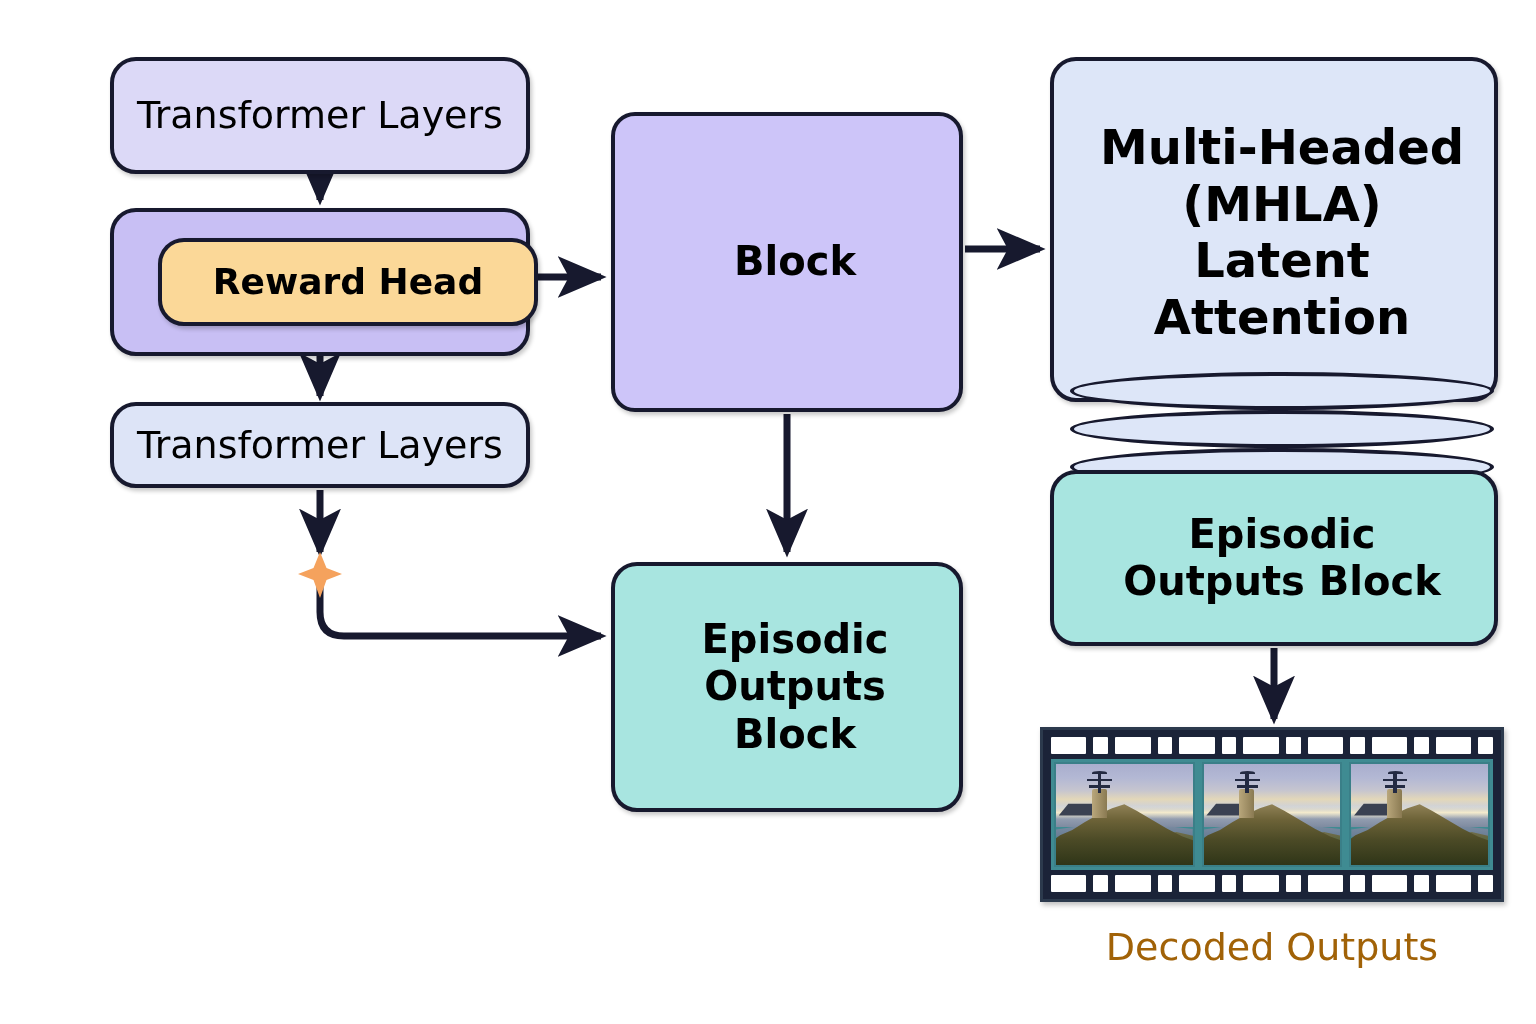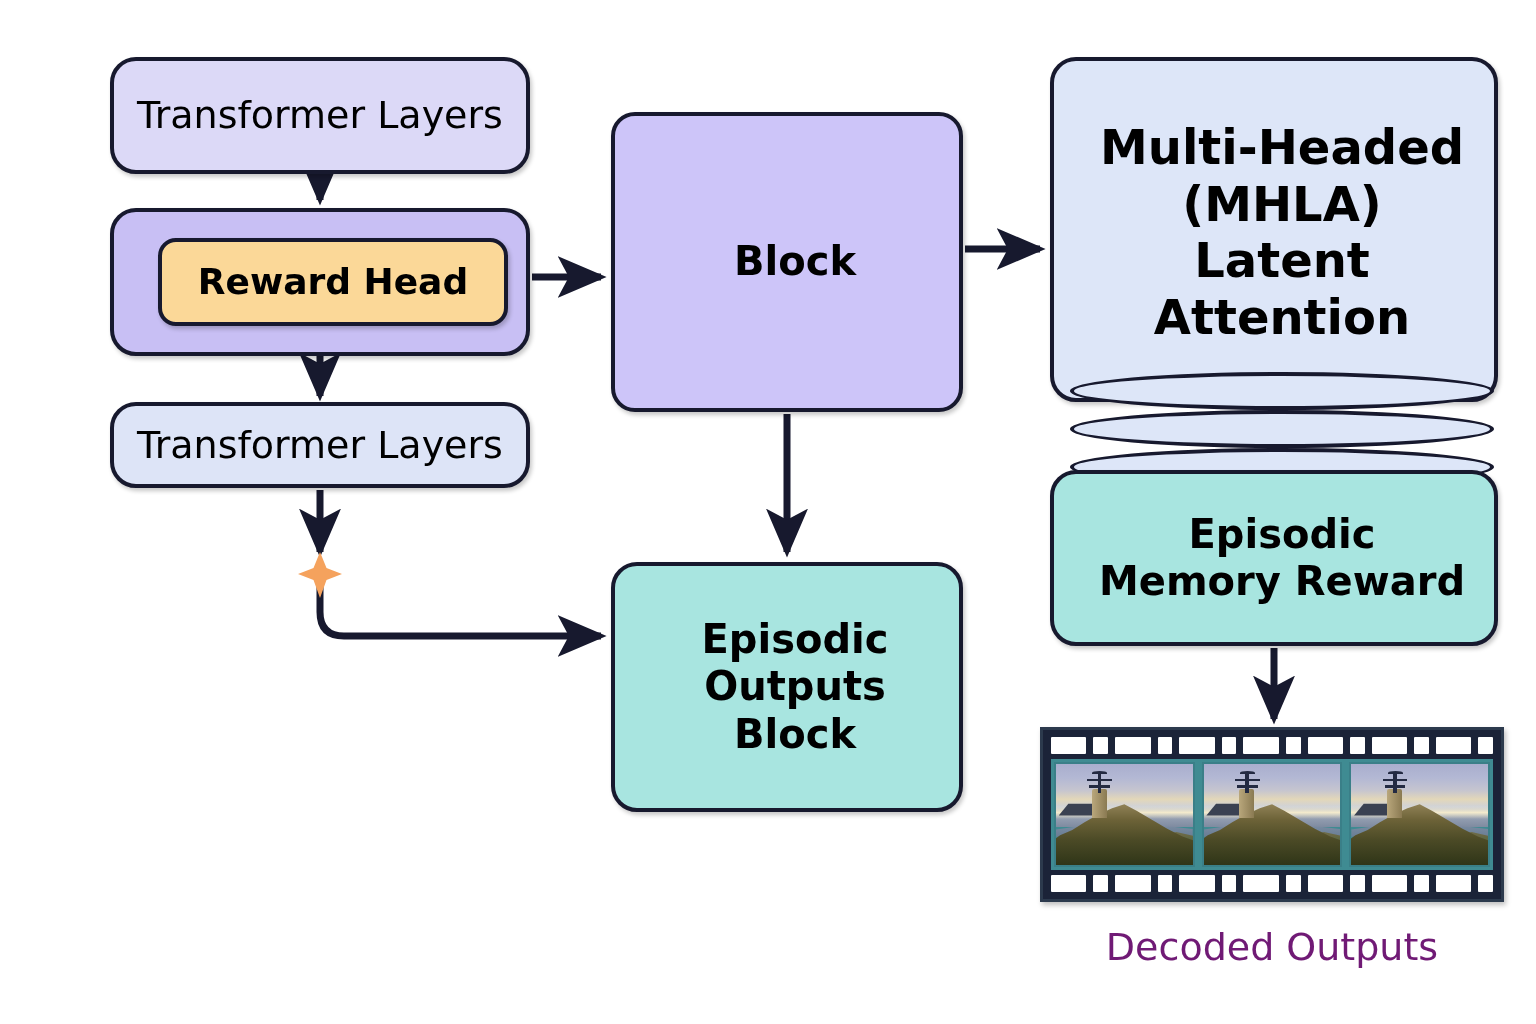--- a/index.html
+++ b/index.html
@@ -42,23 +42,23 @@
     border-radius: 26px;
     font-size: 38px;
     font-weight: 400;
   }
   #n-reward-container {
     left: 70px; top: 208px; width: 420px; height: 148px;
     background: #c8bff4;
     border-radius: 26px;
   }
   #n-reward-head {
-    left: 118px; top: 238px; width: 350px; height: 88px;
+    left: 118px; top: 238px; width: 380px; height: 88px;
     background: #fbd898;
-    border-radius: 18px;
+    border-radius: 26px;
     font-size: 36px;
     font-weight: 700;
   }
   #n-transformer-bottom {
     left: 70px; top: 402px; width: 420px; height: 86px;
     background: #dde4f7;
     border-radius: 26px;
     font-size: 38px;
     font-weight: 400;
   }
@@ -212,21 +212,21 @@
     background: #232a42;
     border-radius: 50% 50% 0 0;
   }
 
   #caption {
     position: absolute;
     left: 1000px; top: 925px;
     width: 464px;
     text-align: center;
     font-size: 38px;
-    color: #701a75;
+    color: #a16207;
   }
 
   svg#wires {
     position: absolute;
     left: 0; top: 0;
     width: 1536px; height: 1024px;
     pointer-events: none;
   }
 </style>
 </head>
@@ -321,21 +321,21 @@
         <span class="head-dot"></span>
         <span class="head-dot"></span>
         <span class="head-dot"></span>
       </span>
     </span>
   </div>
 
   <div class="node" id="n-episodic-right">
     <span>
       <span>Episodic</span>
-      <span>Memory Reward</span>
+      <span>Outputs Block</span>
     </span>
   </div>
 
   <div id="filmstrip">
     <div class="film-perf-row top">
       <span class="perf wide"></span>
       <span class="perf narrow"></span>
       <span class="perf wide"></span>
       <span class="perf narrow"></span>
       <span class="perf wide"></span>

